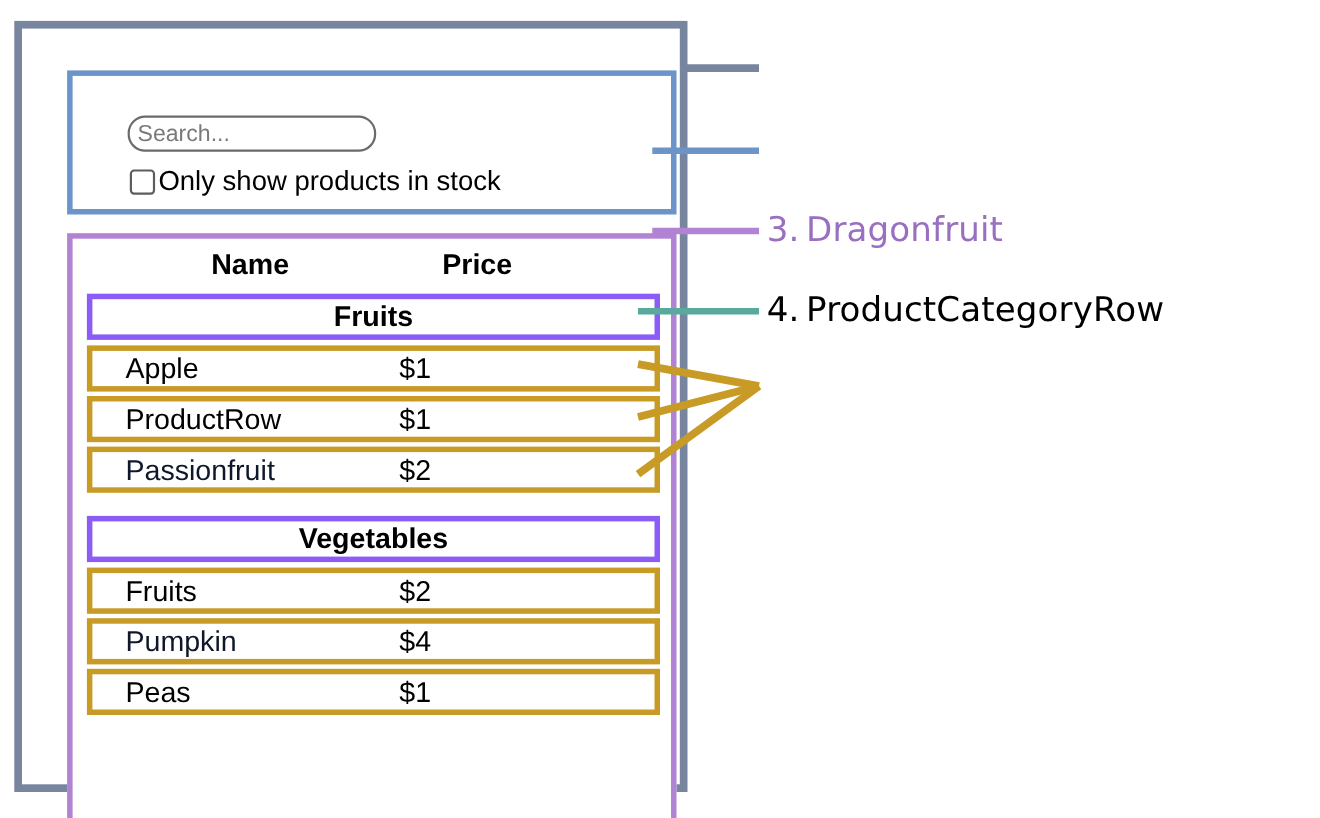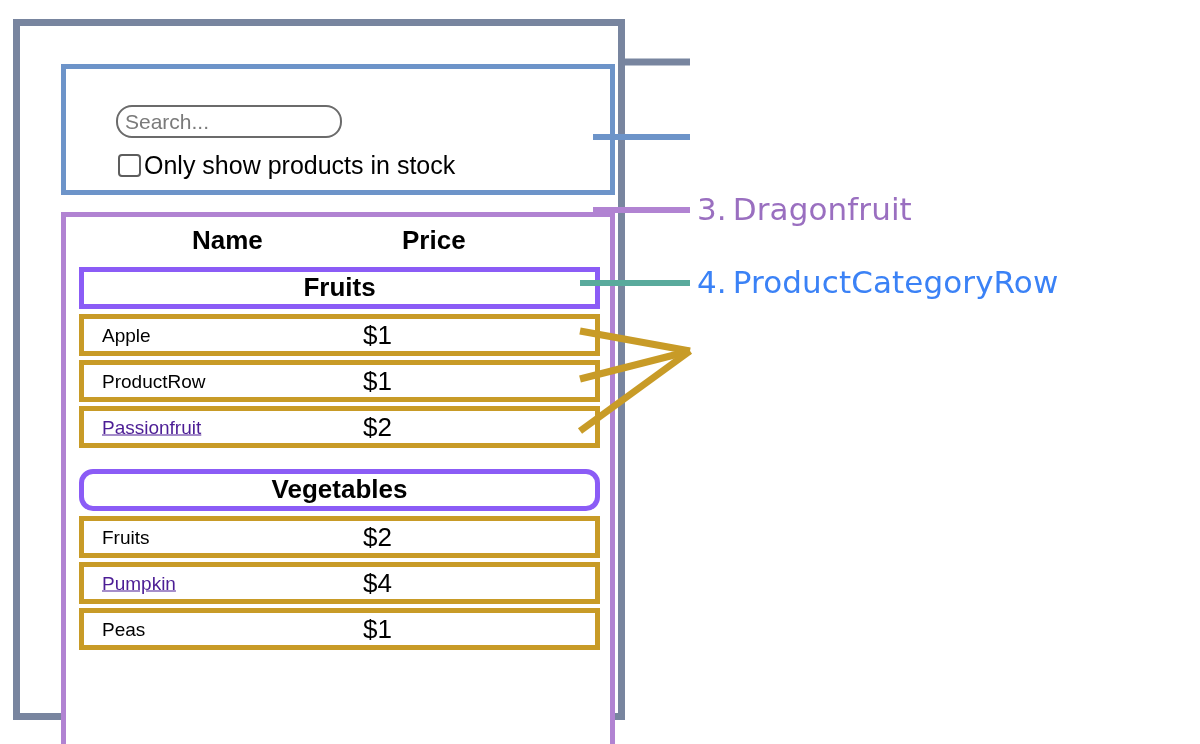--- a/index.html
+++ b/index.html
@@ -139,43 +139,43 @@
   .trow.category {
     border: 5px solid #8b5cf6;
     display: flex;
     align-items: center;
     justify-content: center;
     margin-bottom: 5px;
   }
   .trow.product {
     border: 5px solid #c89b27;
   }
-  .trow.gap-top { margin-top: 21px; border-radius: 14px; }
+  .trow.gap-top { margin-top: 21px; }
 
   .cat-label {
     font-family: "Liberation Sans", "DejaVu Sans", sans-serif;
     font-weight: bold;
     font-size: 26px;
     color: #000000;
     line-height: 1;
     position: relative;
     top: -1px;
   }
   .cell-name {
     position: absolute;
-    left: 18px;
+    left: 30px;
     top: 50%;
     transform: translateY(-50%);
     font-family: "Liberation Sans", "DejaVu Sans", sans-serif;
-    font-size: 19px;
-    line-height: 1;
-    color: #000000;
-    white-space: nowrap;
-  }
-  .cell-name.out-of-stock { color: #4c1d95; text-decoration: underline; }
+    font-size: 26px;
+    line-height: 1;
+    color: #000000;
+    white-space: nowrap;
+  }
+  .cell-name.out-of-stock { color: #0f172a; }
   .cell-price {
     position: absolute;
     left: 279px;
     top: 50%;
     transform: translateY(-50%);
     font-family: "Liberation Sans", "DejaVu Sans", sans-serif;
     font-size: 26px;
     line-height: 1;
     color: #000000;
     white-space: nowrap;
@@ -284,18 +284,18 @@
     <path d="M 580 379 L 690 351" stroke="#c89b27" stroke-width="7" fill="none"></path>
     <path d="M 580 431 L 690 351" stroke="#c89b27" stroke-width="7" fill="none"></path>
   </svg>
 
 
 
   <div class="callout" style="left:697px; top:194px; color:#9a6fc0;">
     <span class="num">3.</span><span>Dragonfruit</span>
   </div>
 
-  <div class="callout" style="left:697px; top:267px; color:#3b82f6;">
+  <div class="callout" style="left:697px; top:267px; color:#000000;">
     <span class="num">4.</span><span>ProductCategoryRow</span>
   </div>
 
 
 </div>
 
 </body></html>

